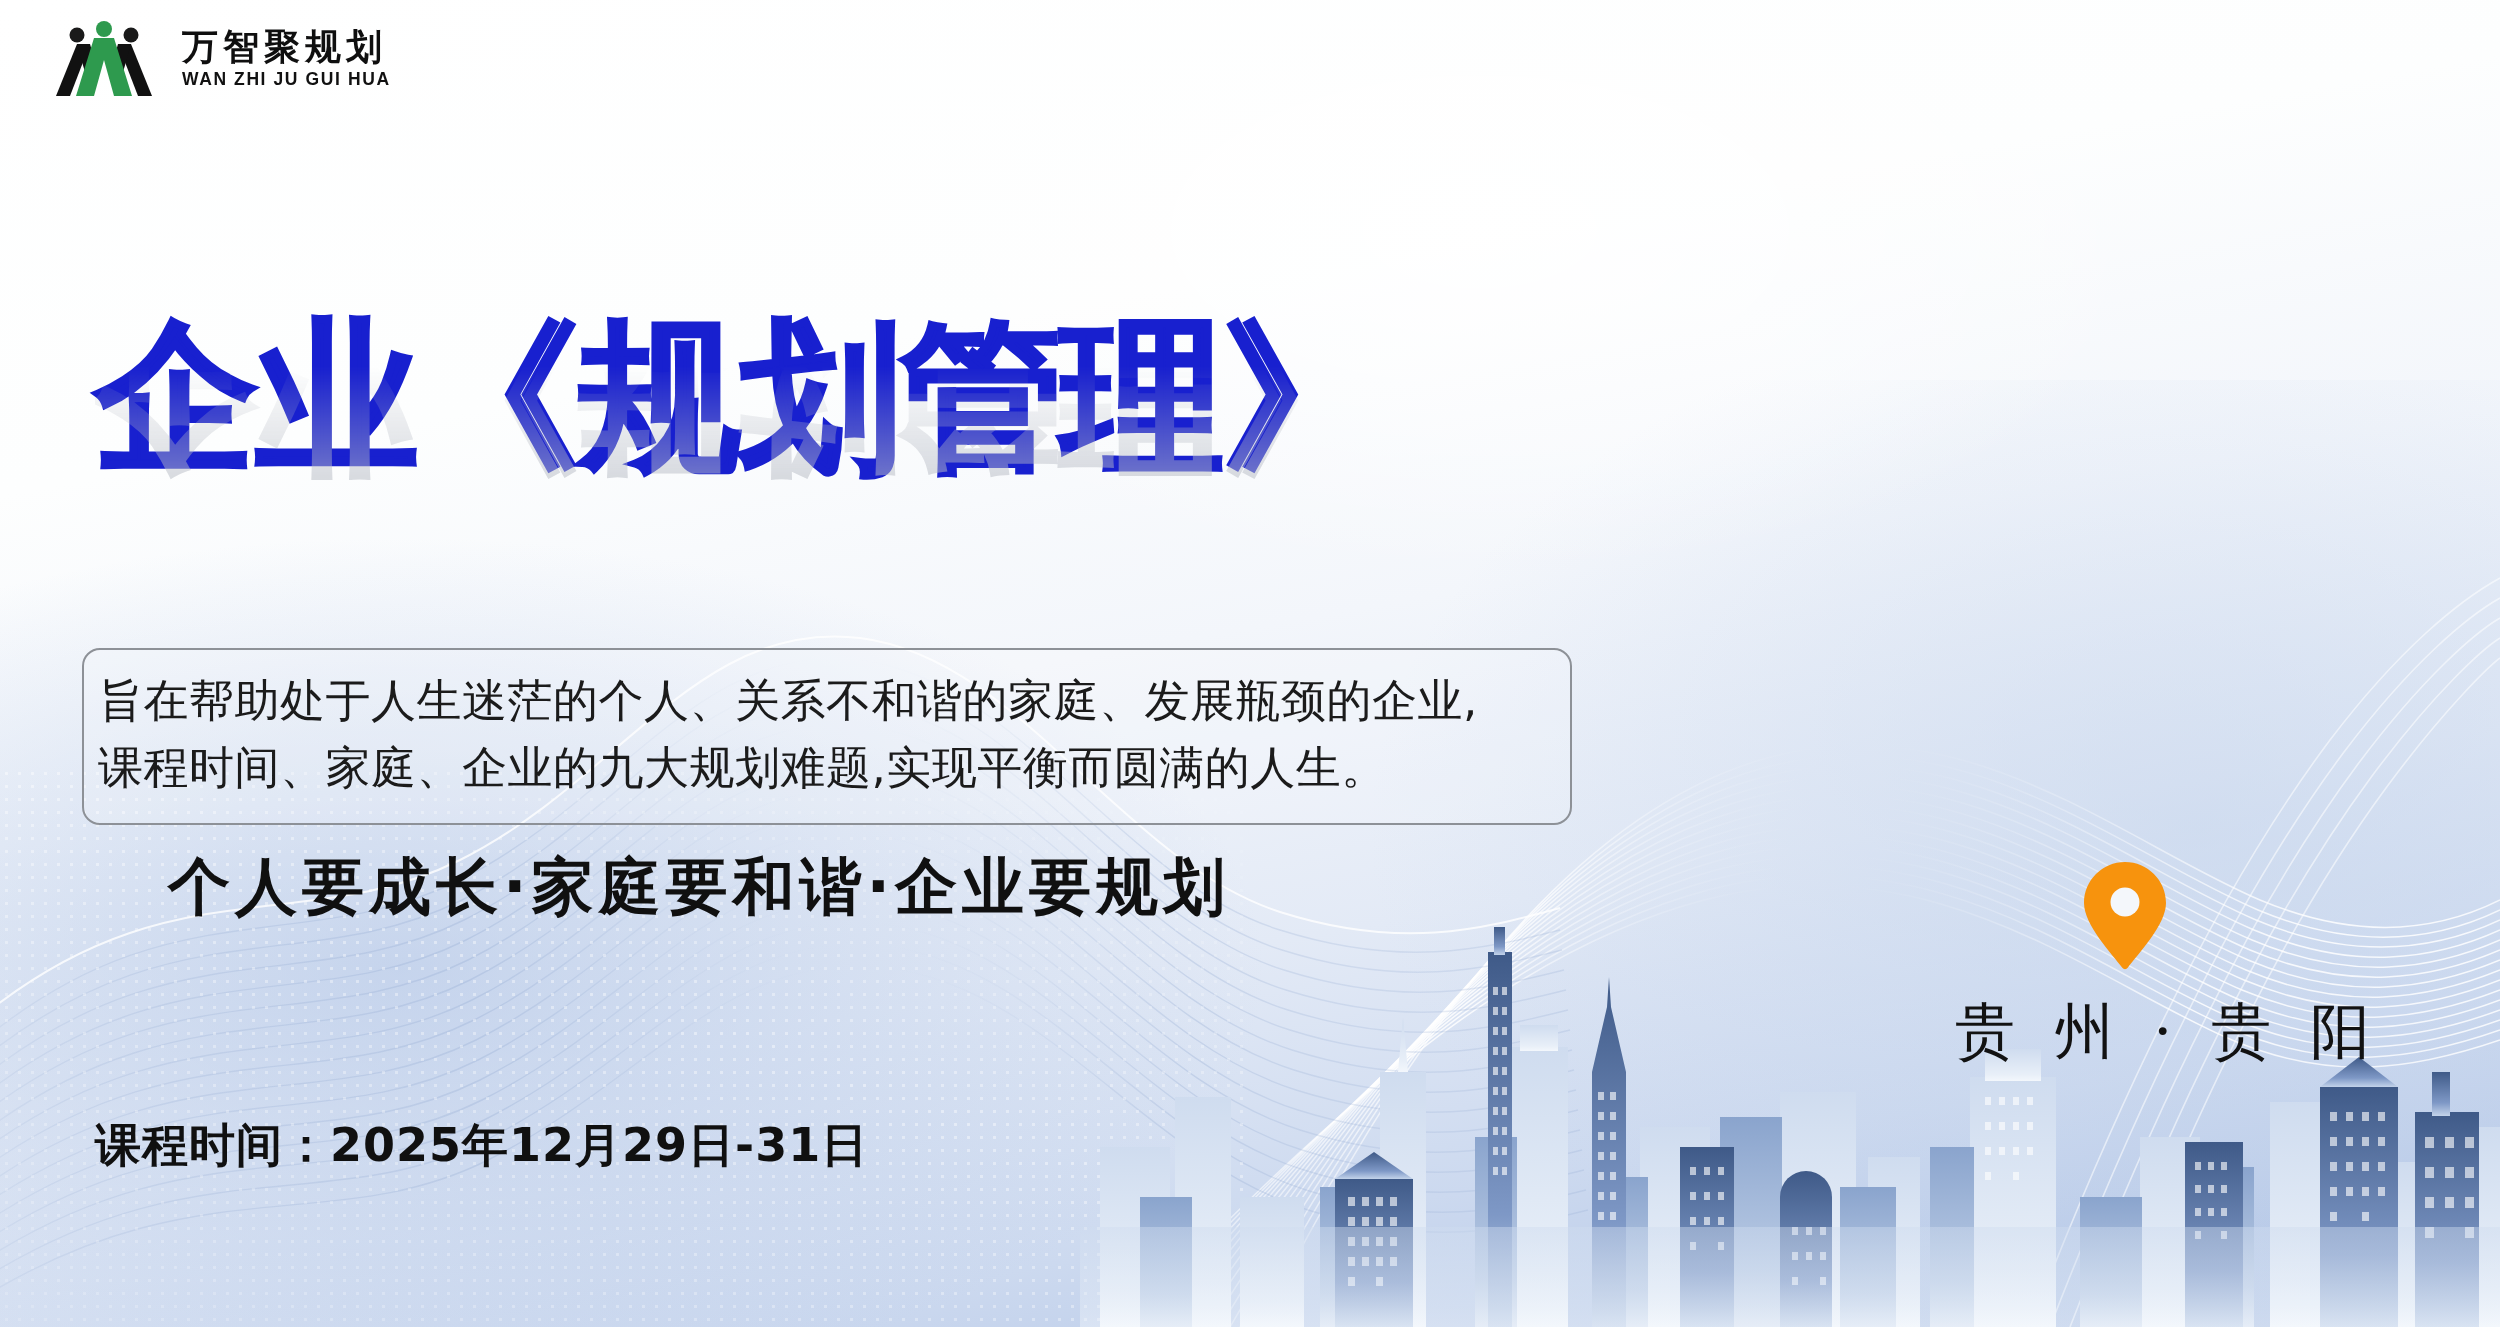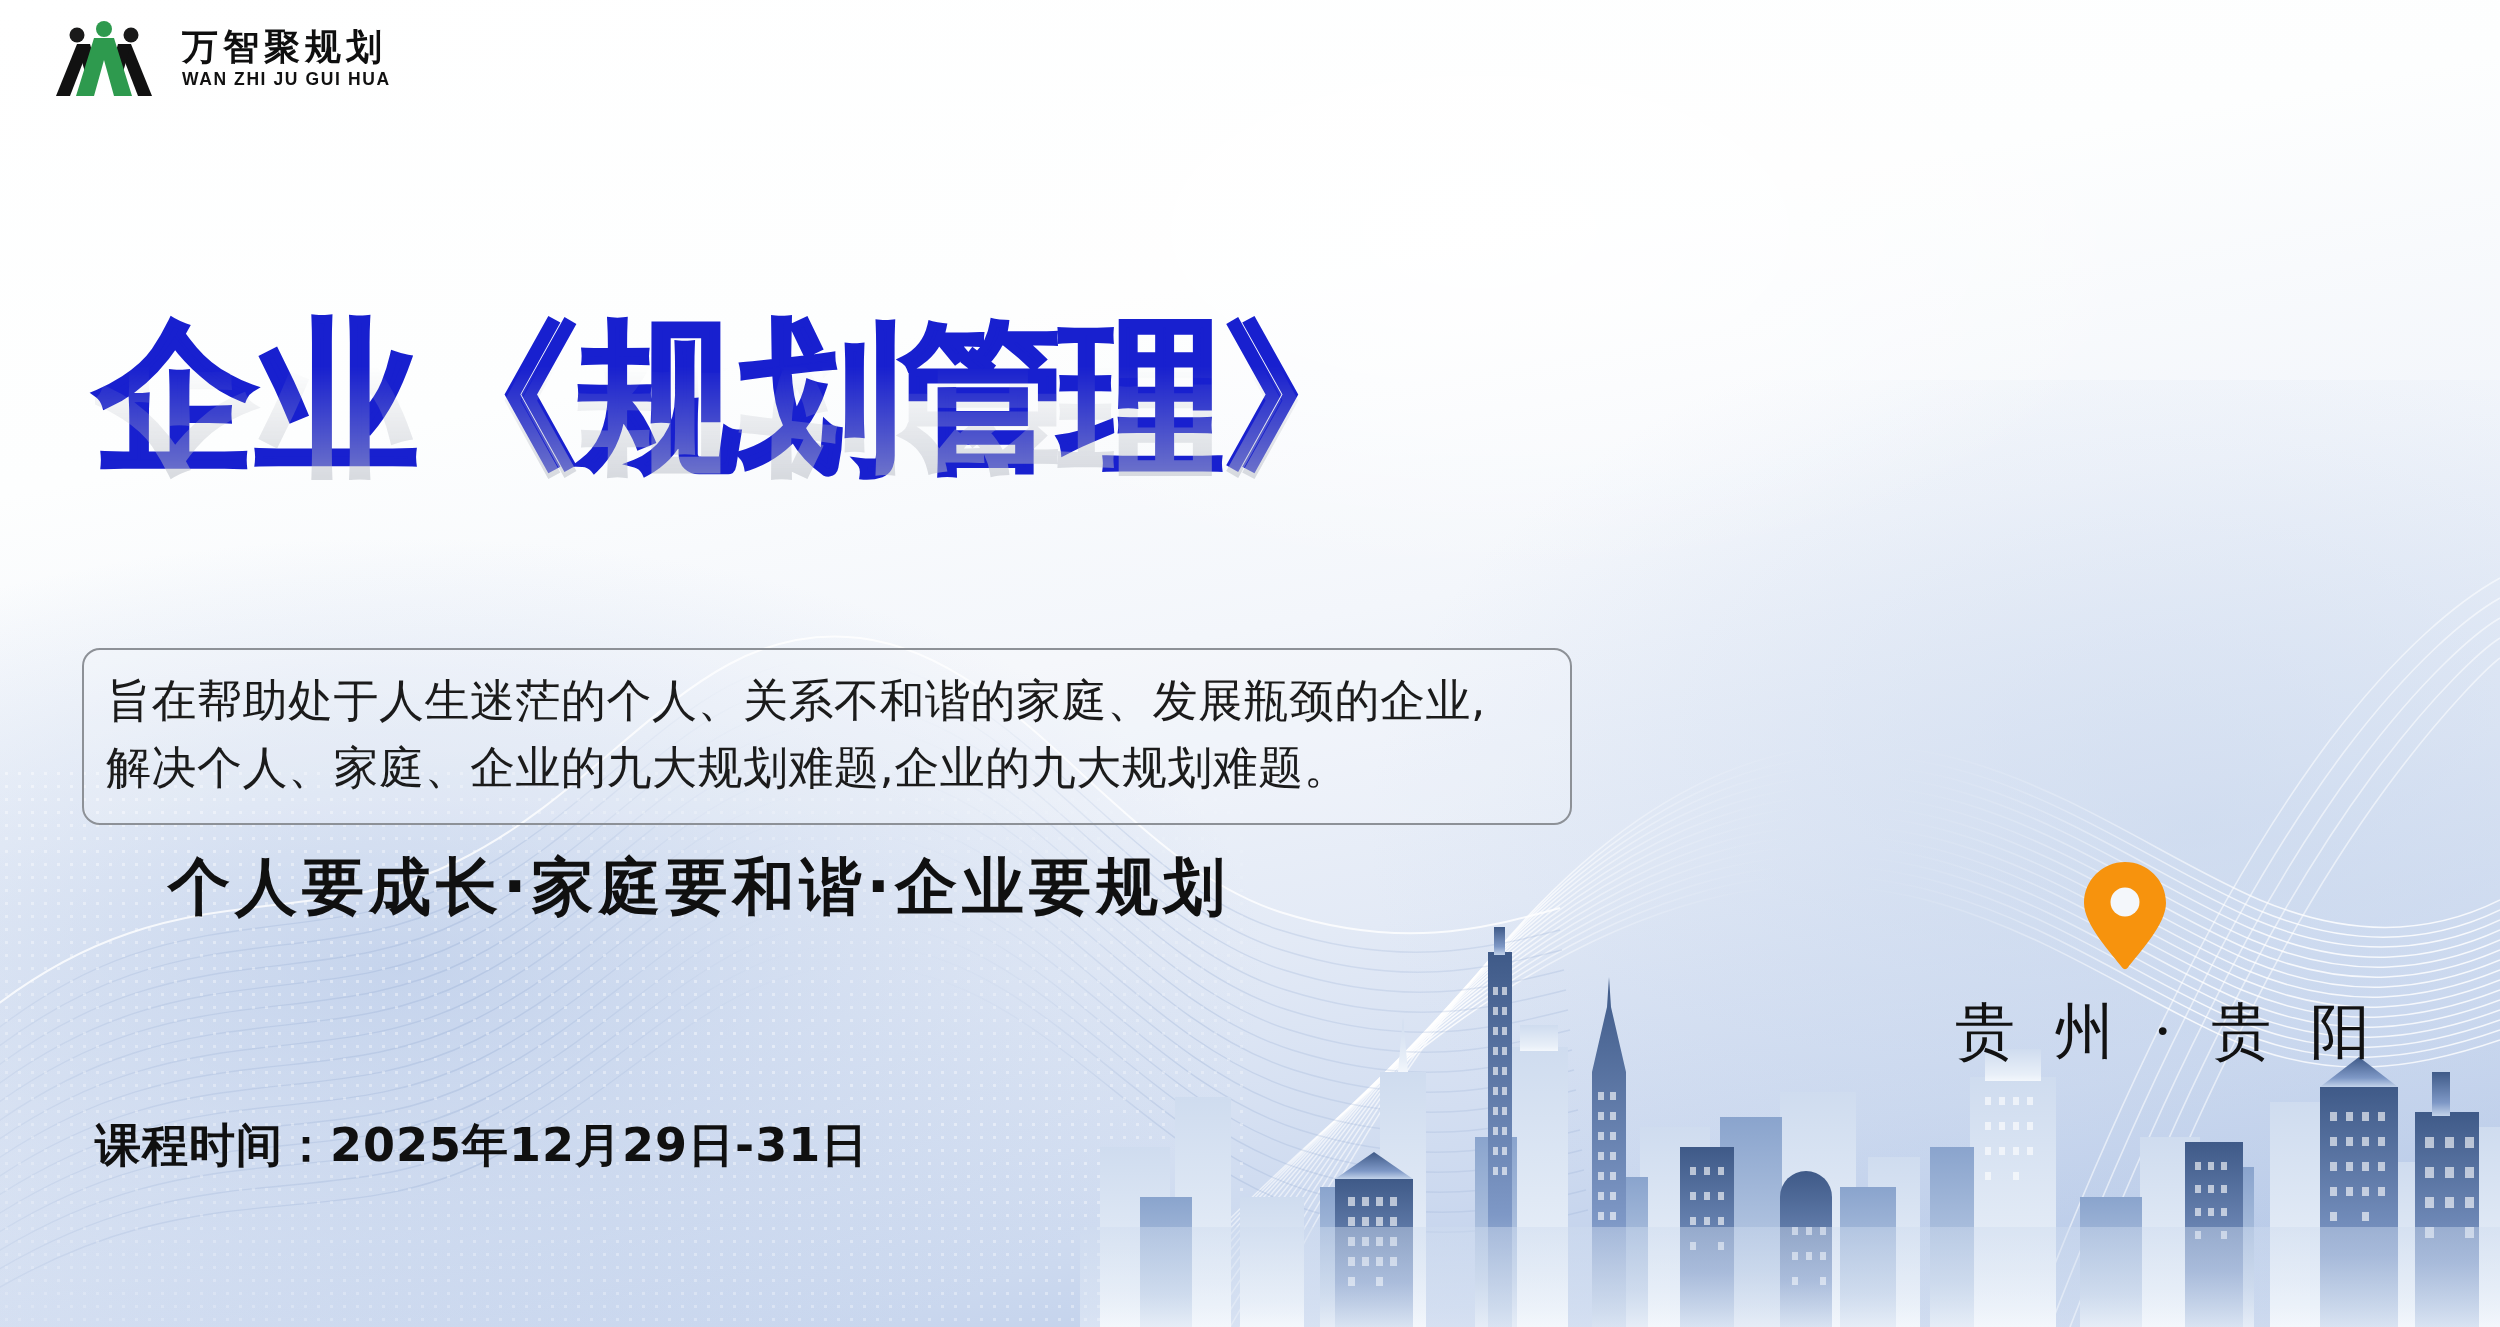--- a/index.html
+++ b/index.html
@@ -75,21 +75,21 @@
     opacity:.62;
     -webkit-mask-image:linear-gradient(to top,rgba(0,0,0,0) 8%,rgba(0,0,0,.85) 96%);
     mask-image:linear-gradient(to top,rgba(0,0,0,0) 8%,rgba(0,0,0,.85) 96%);
     height:124px;overflow:hidden;
   }
 
   
   .desc-box{
     position:absolute;left:82px;top:648px;width:1490px;
     border:2px solid #8d9197;border-radius:18px;
-    padding:18px 26px 22px 22px;
+    padding:18px 26px 22px 14px;
     box-sizing:border-box;
     background:rgba(255,255,255,.16);
   }
   .desc-line{
     font-family:"DejaVu Sans","Liberation Sans",sans-serif;
     font-size:45px;line-height:1.48;color:#1b1b1b;font-weight:500;
     letter-spacing:.5px;white-space:nowrap;
   }
 
   
@@ -447,21 +447,21 @@
     </div>
   </div>
 
   <div class="title-wrap">
     <div class="title">企业《规划管理》</div>
     <div class="title-reflection">企业《规划管理》</div>
   </div>
 
   <div class="desc-box">
     <div class="desc-line">旨在帮助处于人生迷茫的个人、关系不和谐的家庭、发展瓶颈的企业,</div>
-    <div class="desc-line">解决个人、家庭、企业的九大规划难题,企业的九大规划难题。</div>
+    <div class="desc-line">课程时间、家庭、企业的九大规划难题,实现平衡而圆满的人生。</div>
   </div>
 
   <div class="tagline">个人要成长·家庭要和谐·企业要规划</div>
 
   <div class="course">
     <div class="course-line">课程时间：2025年12月29日-31日</div>
   </div>
 
   <div class="loc">
     <svg class="loc-pin" viewBox="0 0 82 108">

